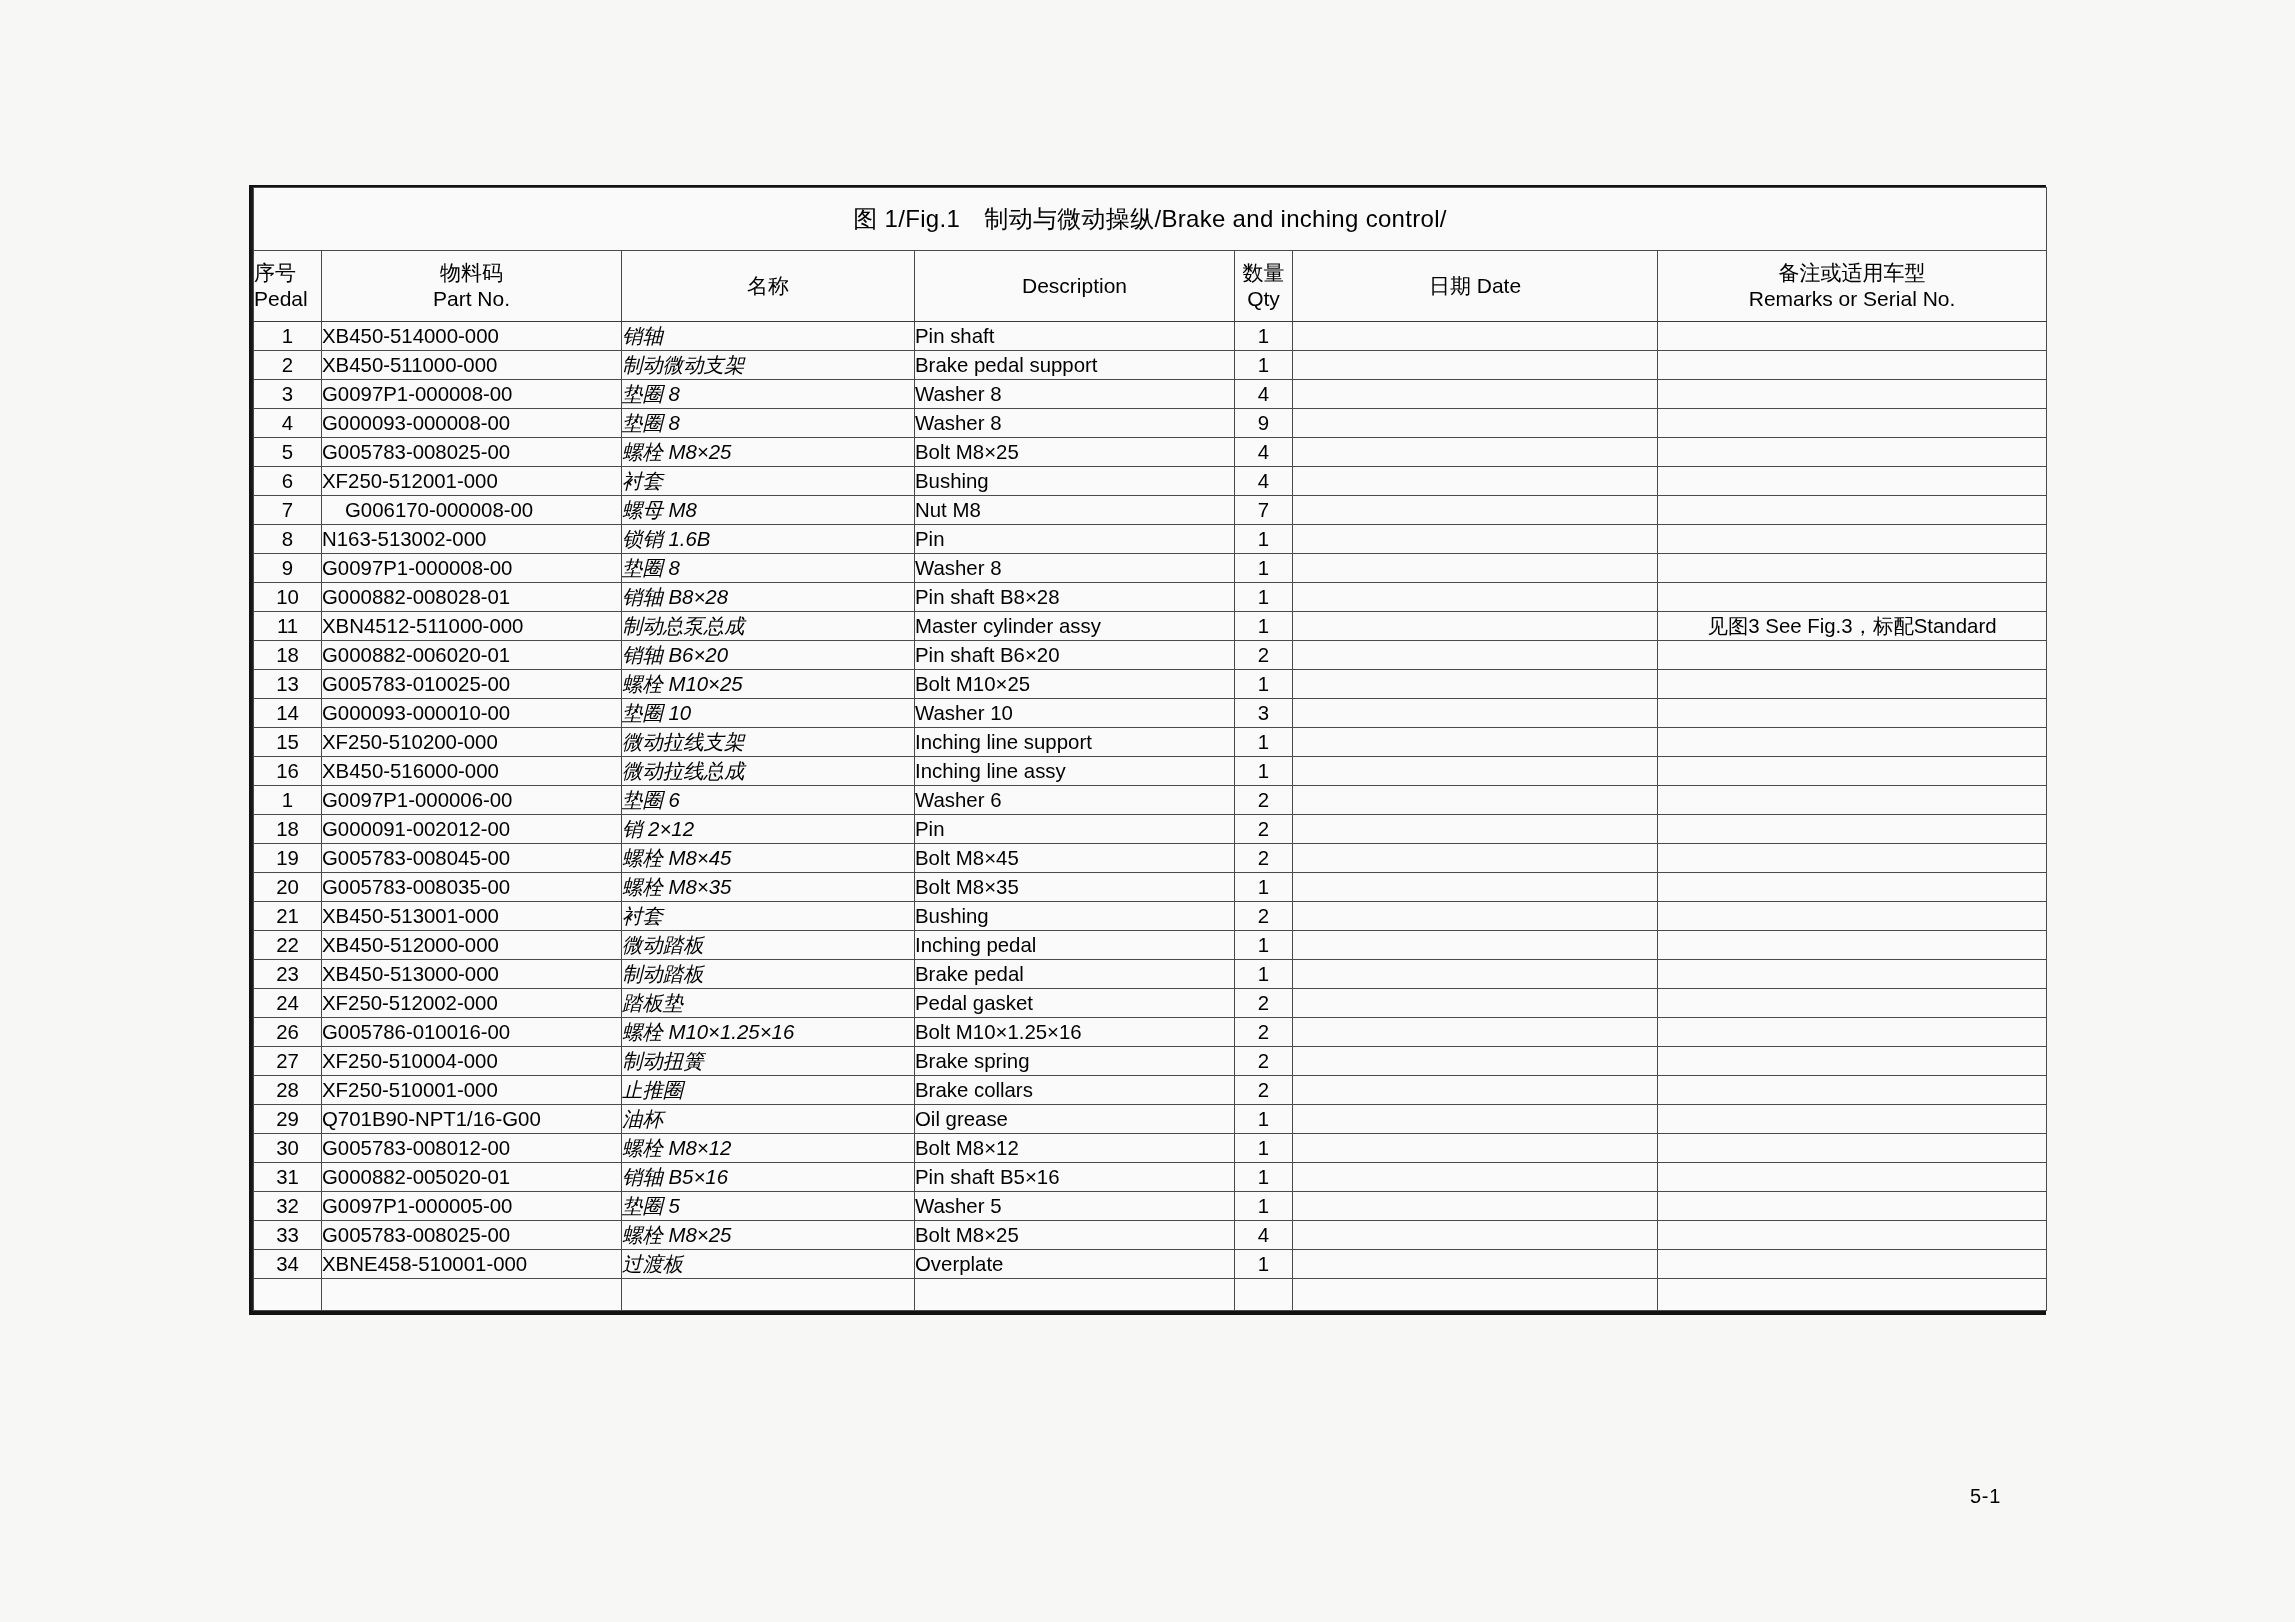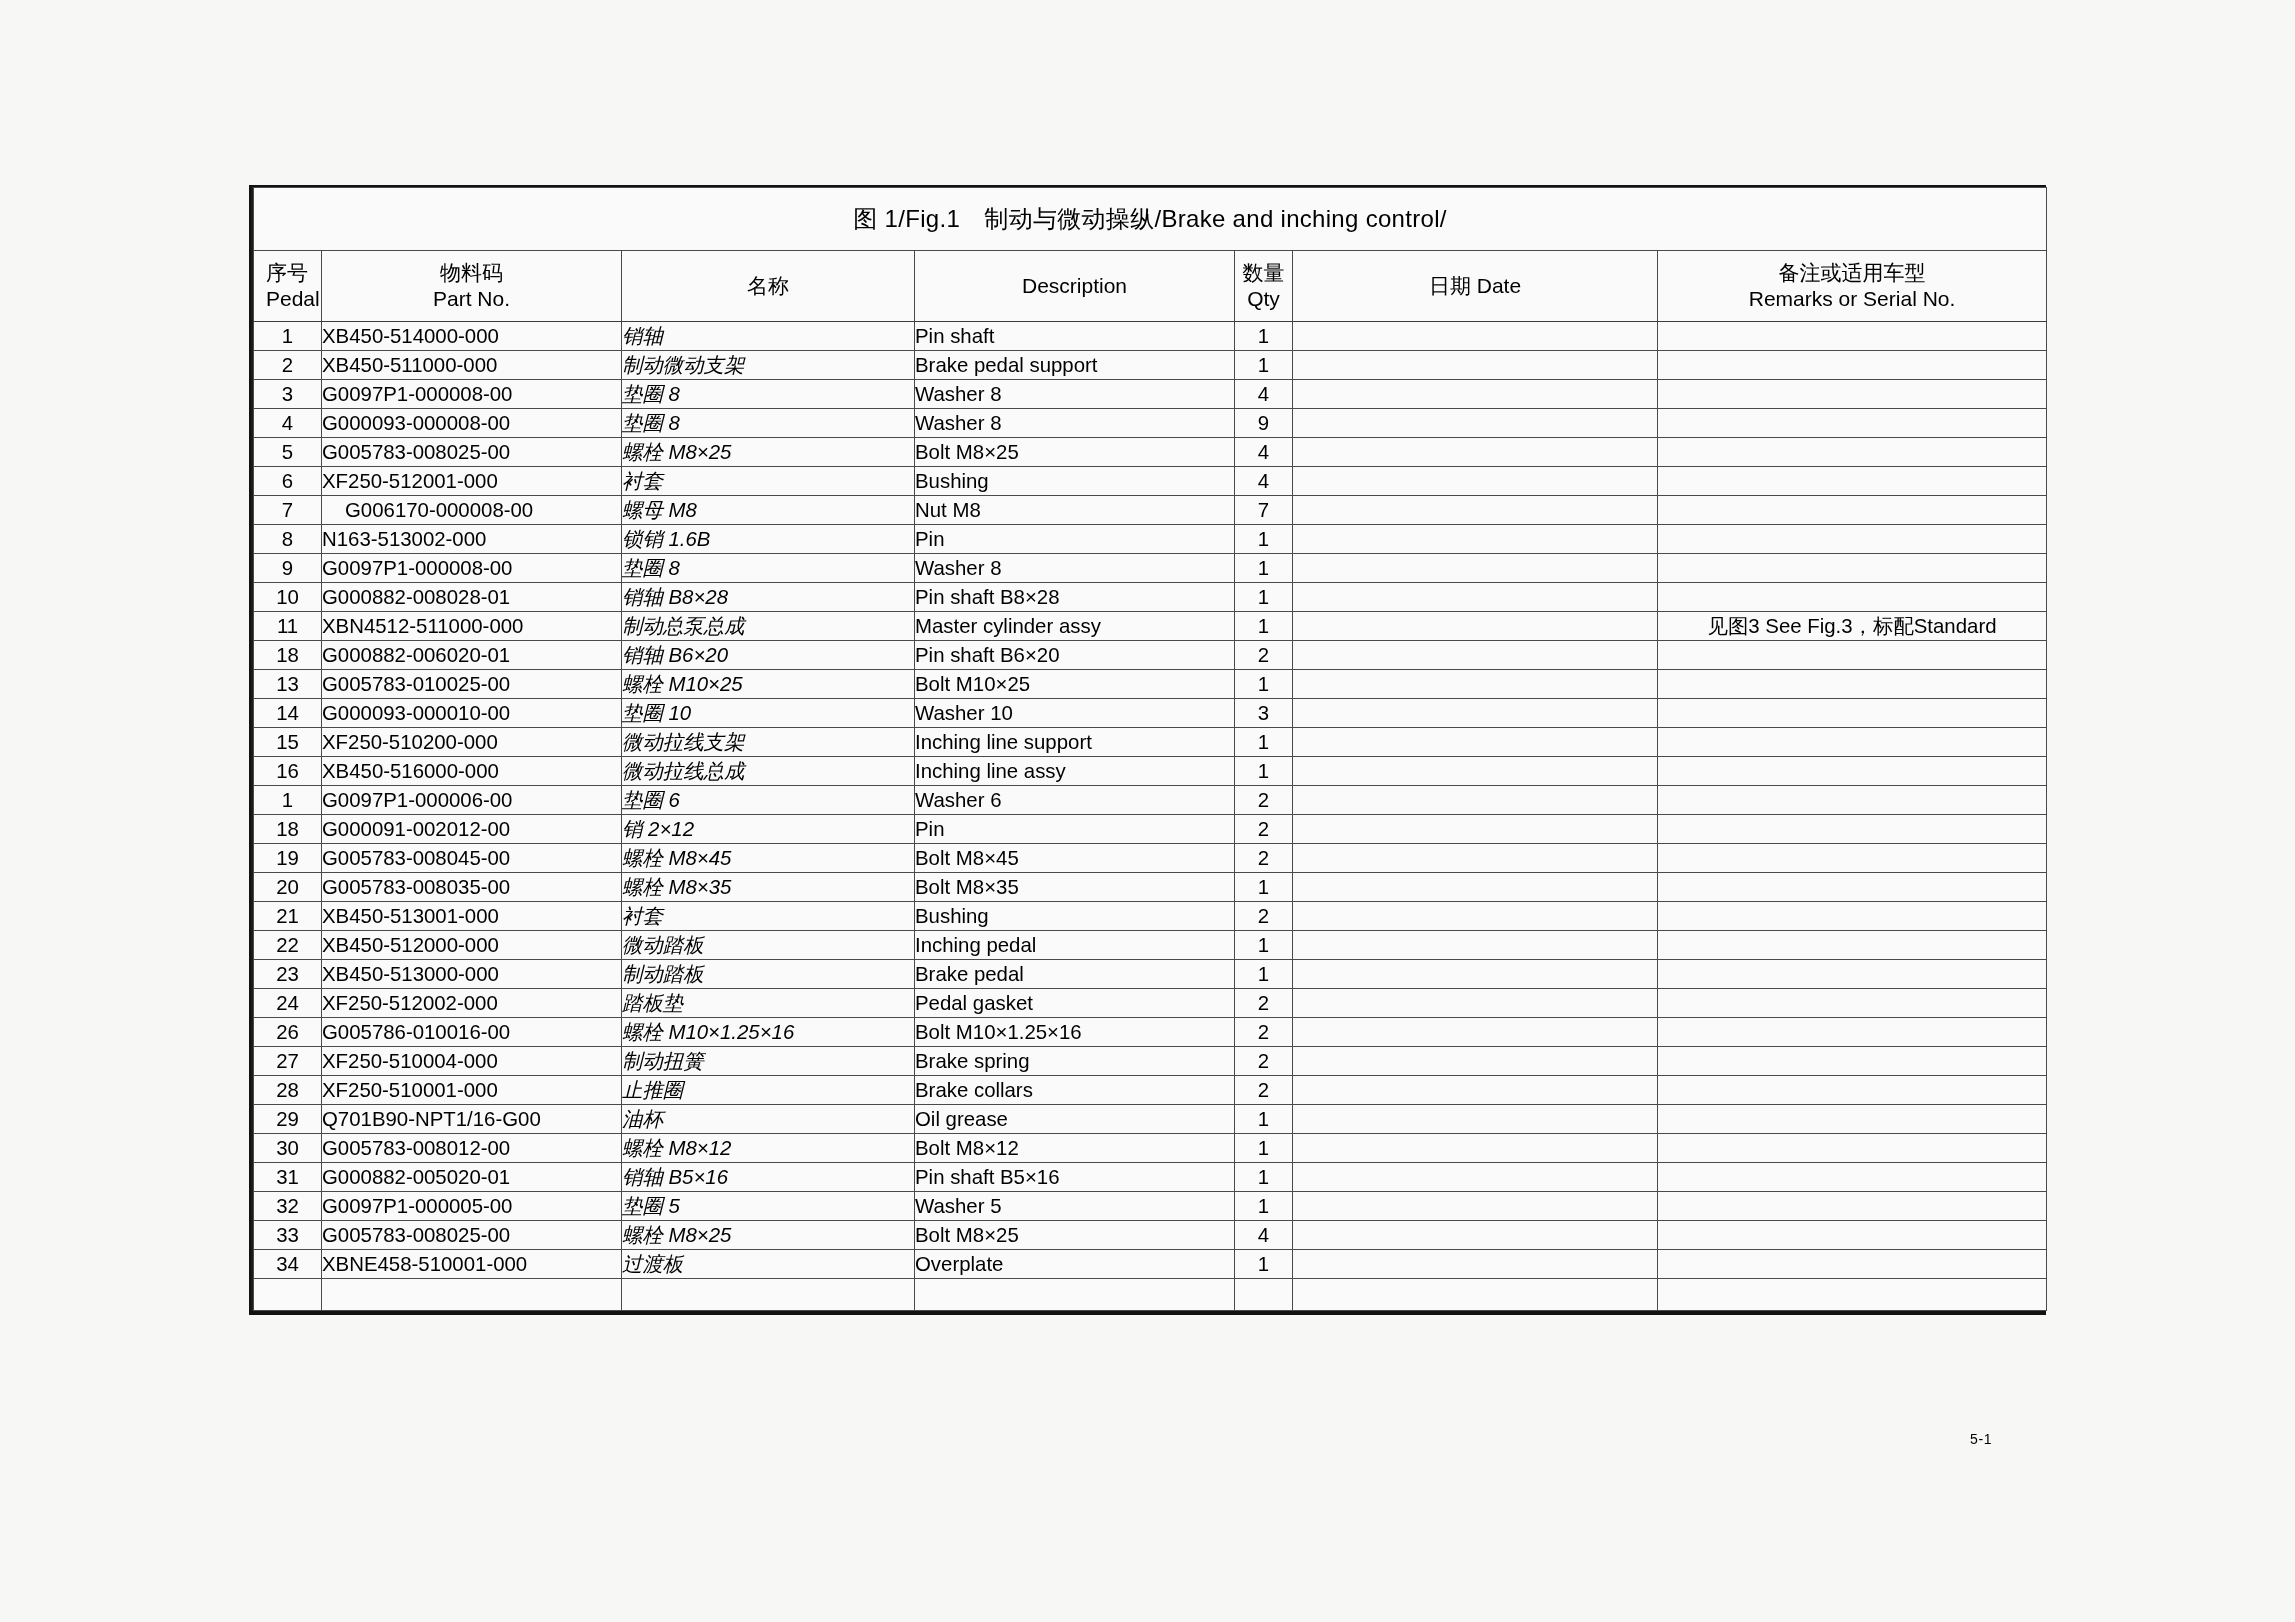--- a/index.html
+++ b/index.html
@@ -78,21 +78,21 @@
   .hdr {
     height: 71px;
     text-align: center;
     vertical-align: middle;
     font-size: 21px;
     line-height: 1.24;
     border-bottom: 1.4px solid #3a3a3a !important;
   }
   .hdr.left-clip {
     text-align: left;
-    padding-left: 12px;
+    padding-left: 0px;
     overflow: hidden;
     white-space: nowrap;
   }
   .hdr .l1, .hdr .l2 { display: block; }
 
   
   tr.row td {
     height: 29px;
     font-size: 20.4px;
     vertical-align: middle;
@@ -109,22 +109,22 @@
 
   tr.blank td { height: 32px; }
 
   
   #table-frame { border-bottom-width: 4.1px; }
 
   
   #page-number {
     position: absolute;
     left: 1970px;
-    top: 1431px;
-    font-size: 14px;
+    top: 1485px;
+    font-size: 20px;
     letter-spacing: 0.7px;
   }
 </style>
 </head>
 <body>
 
 <div id="page">
 
   <div id="table-frame">
     <div id="table-inner">

